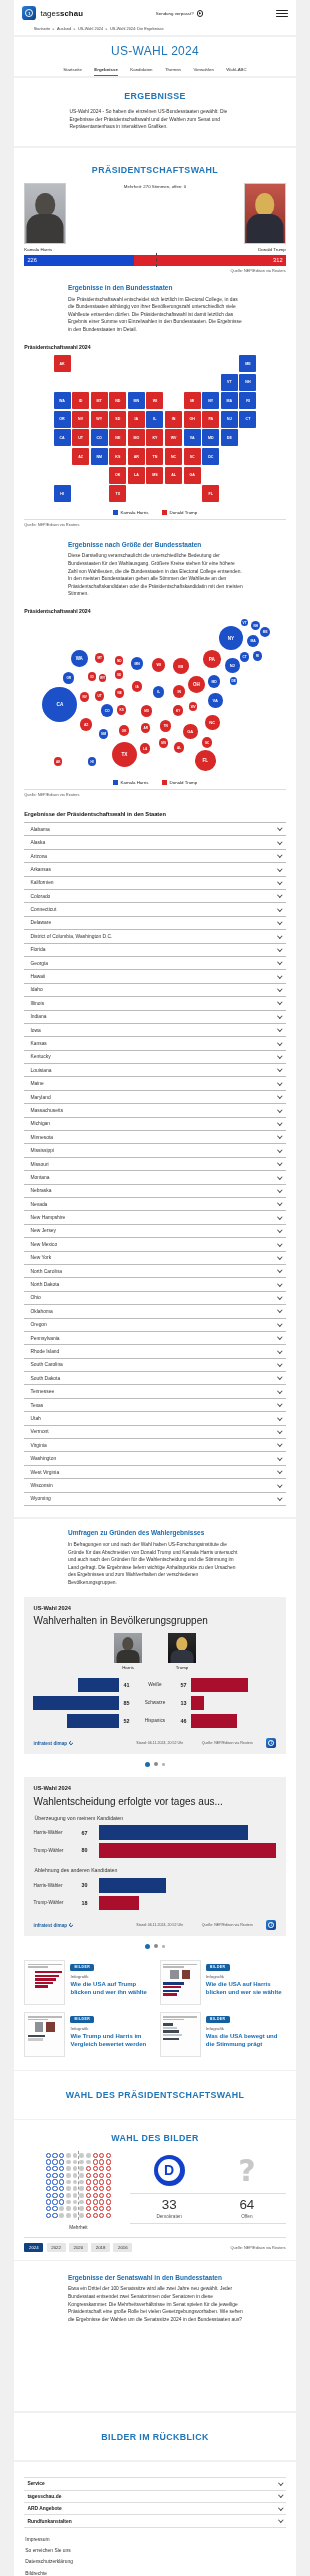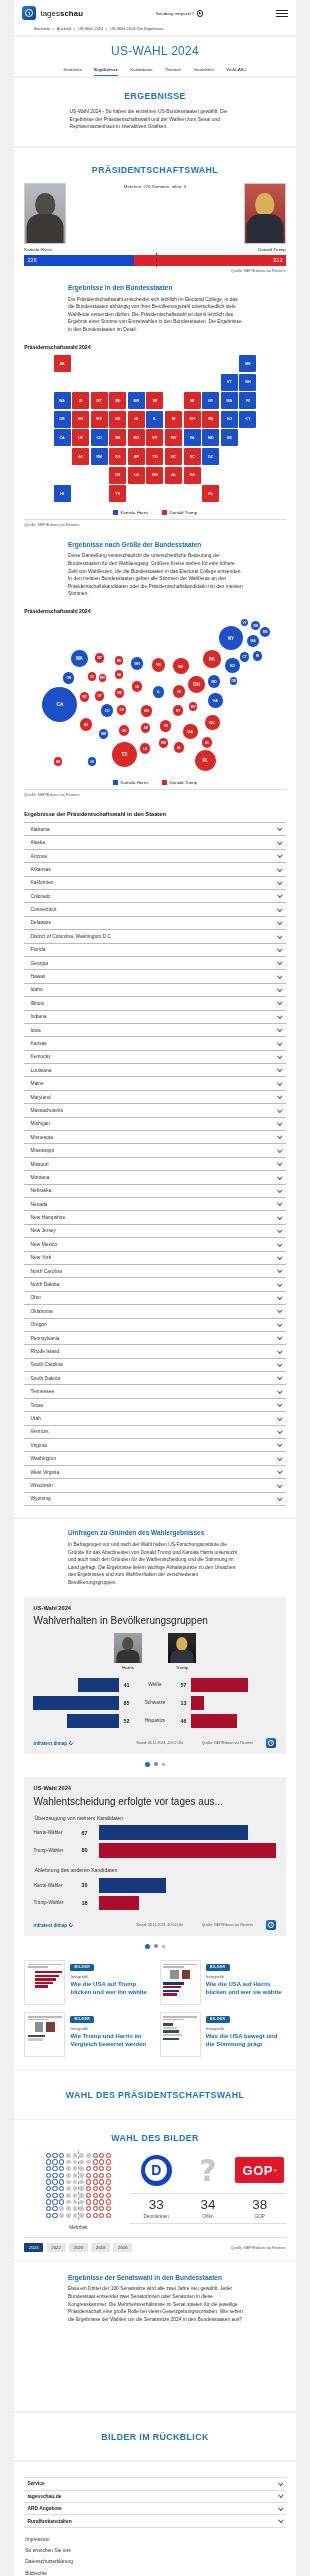--- a/index.html
+++ b/index.html
@@ -877,34 +877,22 @@
         <div class="party-nums">
             <div class="party-val">33</div>
             <div class="party-name">Demokraten</div>
           </div>
       </div>
       <div class="party-col">
         <div class="party-logo-box">
             <div class="q-logo">?</div>
           </div>
         <div class="party-nums">
-            <div class="party-val">34</div>
+            <div class="party-val">64</div>
             <div class="party-name">Offen</div>
-          </div>
-      </div>
-      <div class="party-col">
-        <div class="party-logo-box">
-            <div class="gop-logo">
-              <span>GOP</span>
-              <sup>®</sup>
-            </div>
-          </div>
-        <div class="party-nums">
-            <div class="party-val">38</div>
-            <div class="party-name">GOP</div>
           </div>
       </div>
     </div>
   </div>
   <div class="senat-foot">
     <div class="years" id="years">
         <span class="year active">2024</span>
         <span class="year">2022</span>
         <span class="year">2020</span>
         <span class="year">2018</span>

